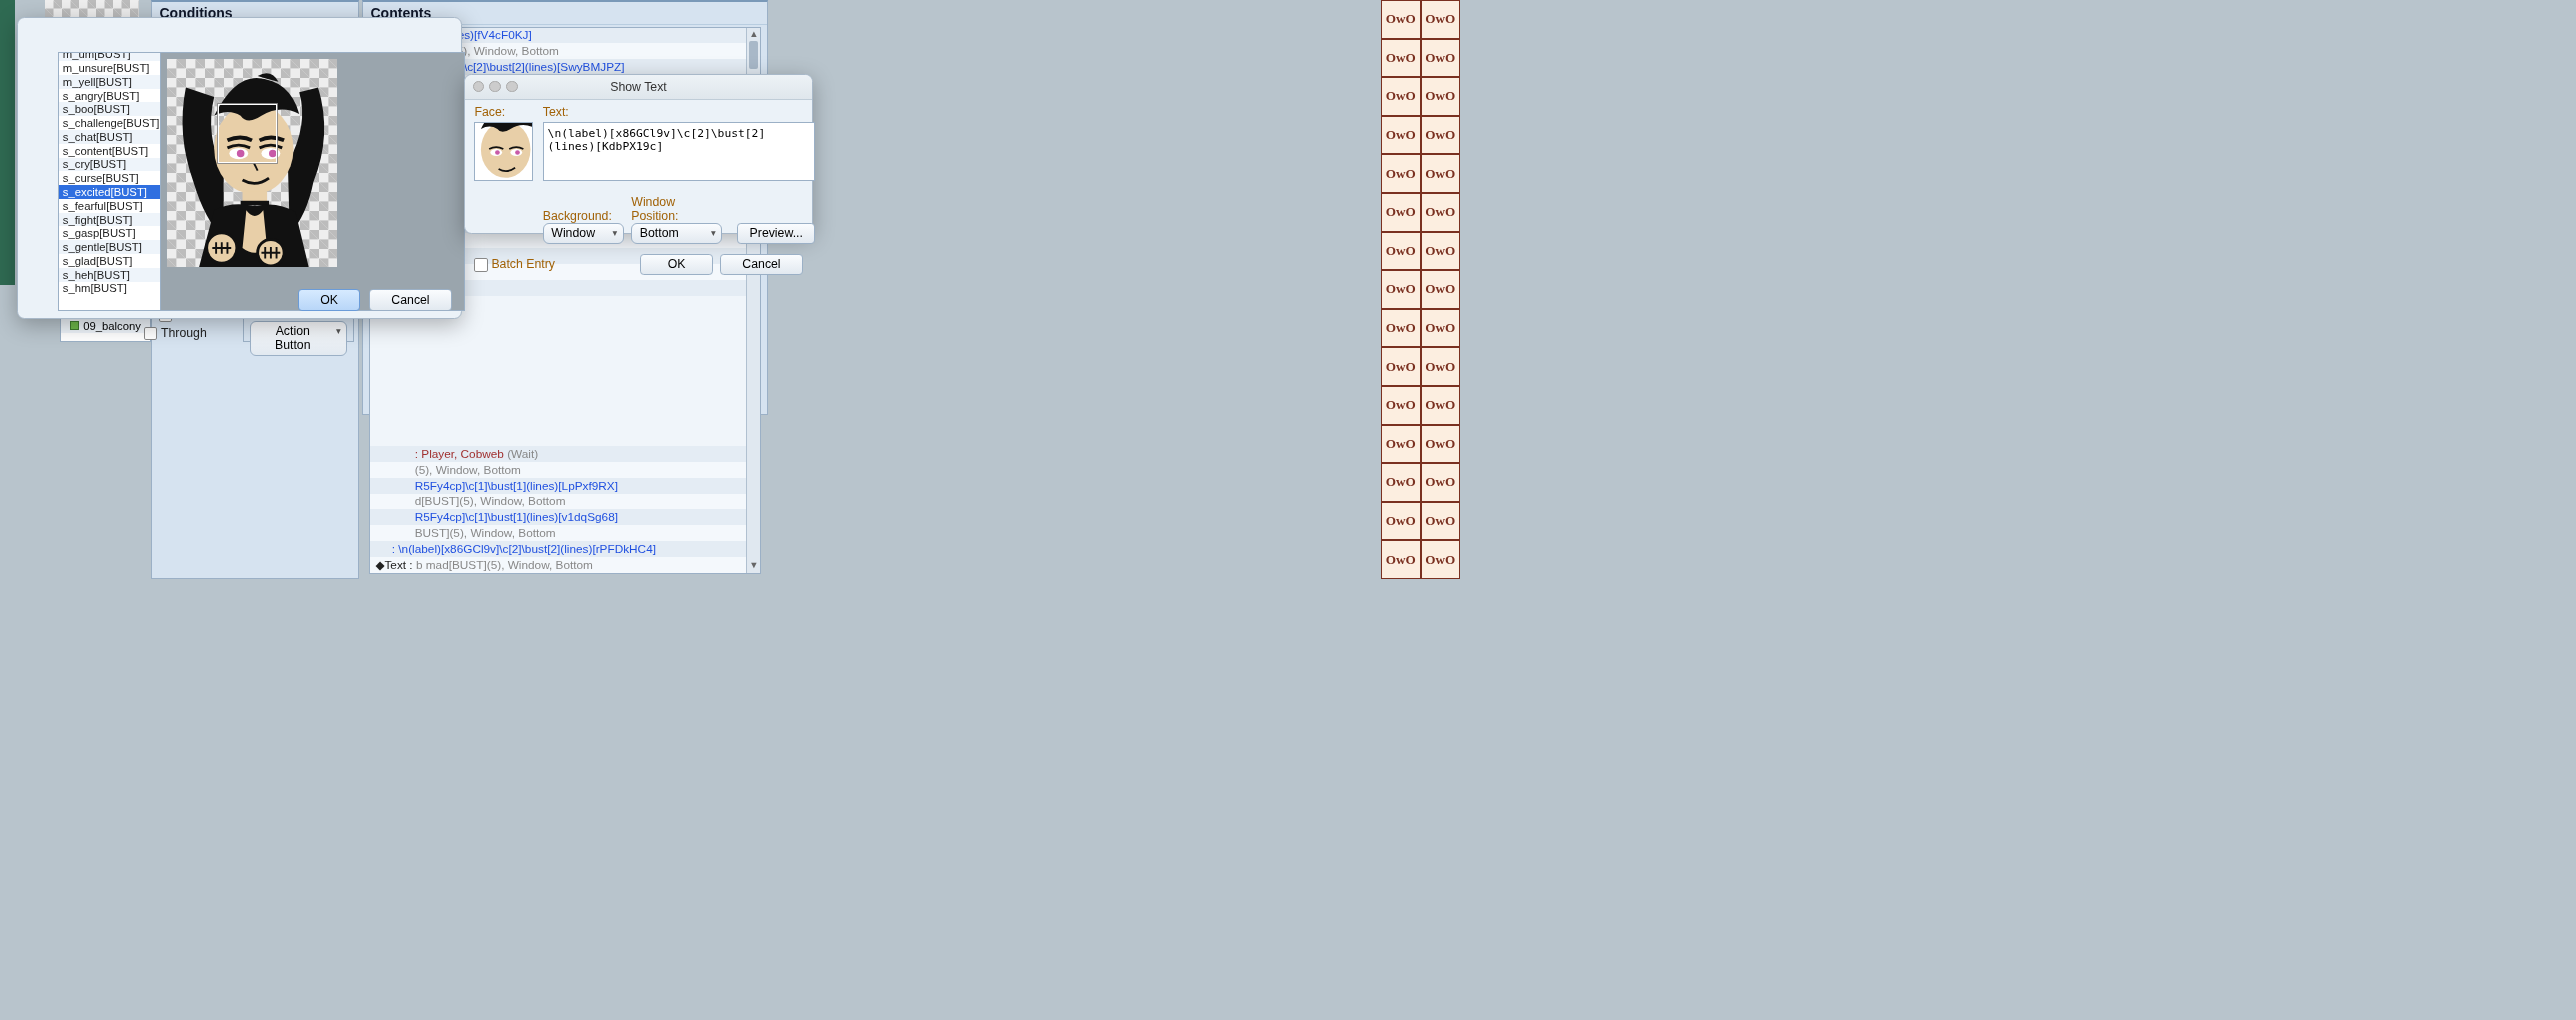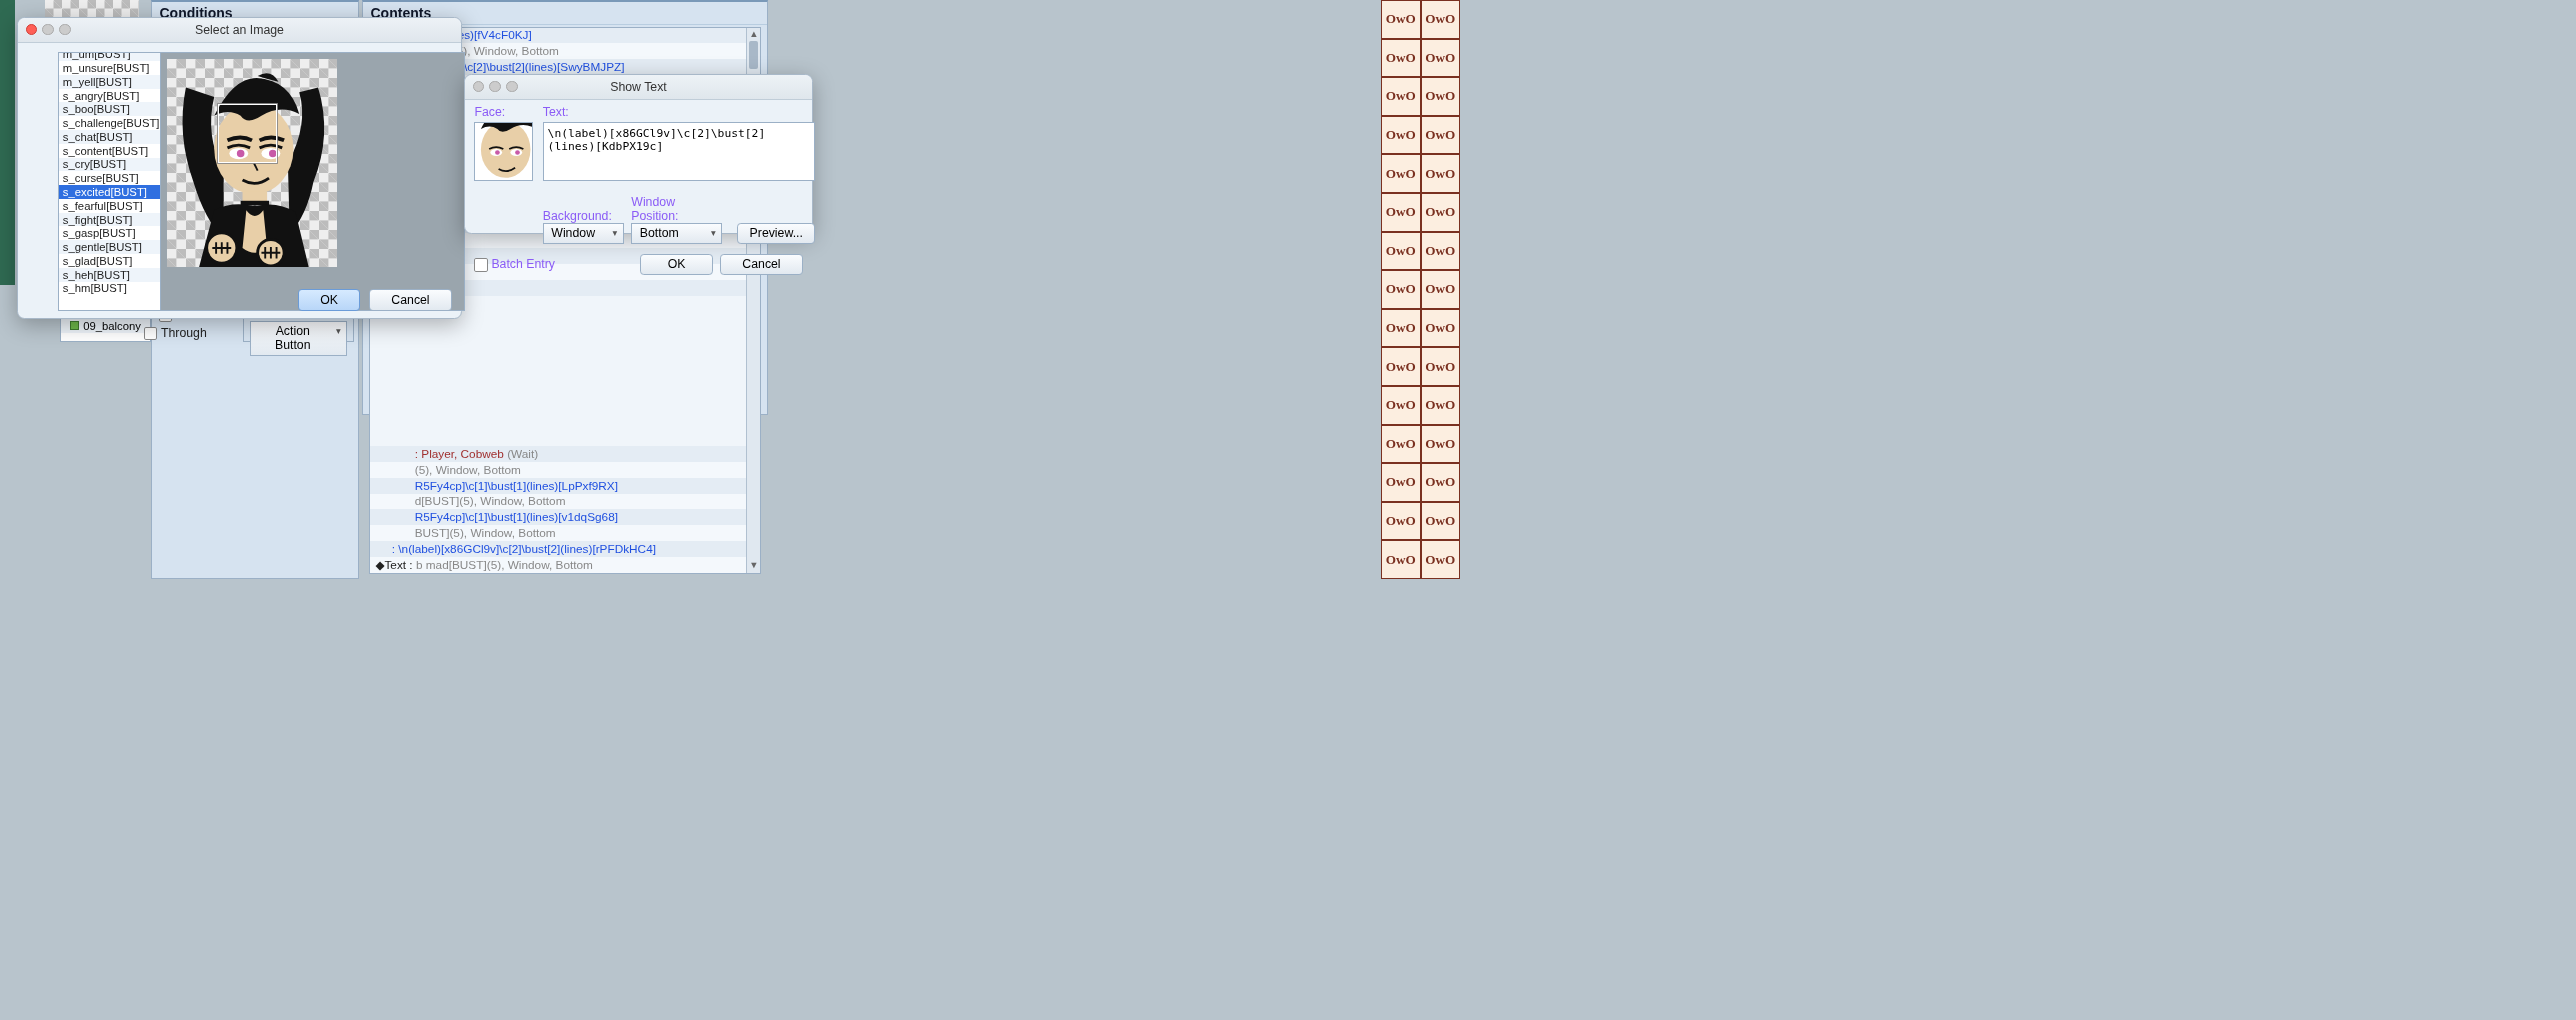--- a/index.html
+++ b/index.html
@@ -46,24 +46,24 @@
   .img-preview { position: absolute; left: 142px; top: 34px; width: 305px; height: 259px; background: #9aa5ad; border: 0.9px solid #9bb0c6; }
   .checker { position: absolute; left: 5.7px; top: 5.7px; width: 170px; height: 208px;
     background-image: linear-gradient(45deg,#bcbcbc 25%,transparent 25%,transparent 75%,#bcbcbc 75%),
                       linear-gradient(45deg,#bcbcbc 25%,#eee 25%,#eee 75%,#bcbcbc 75%);
     background-size: 19px 19px; background-position: 0 0, 9.4px 9.4px; }
   .btn { background: linear-gradient(#fafcfe,#e2e9f0); border: 0.9px solid #9bb0c6; border-radius: 3.8px; padding: 2.8px 21px; font-size: 12.3px; cursor: pointer; }
   .btn.primary { background: linear-gradient(#d6eaff,#b8d6f8); border-color: #6a9bd8; }
   .btn-row { position: absolute; bottom: 7.5px; right: 9.4px; display: flex; gap: 9.4px; }
 
   
-  .lbl { font-size: 12.3px; color: #8b5cf6; }
+  .lbl { font-size: 12.3px; color: #a16207; }
   .face-box { border: 0.9px solid #9bb0c6; width: 59px; height: 59px; background: #fff; overflow:hidden; }
   .text-area { border: 0.9px solid #9bb0c6; background: #fff; font-family: monospace; font-size: 11.3px; padding: 3.8px; resize: none; }
-  .combo { border: 0.9px solid #9bb0c6; background: linear-gradient(#fafcfe,#e2e9f0); border-radius: 0; padding: 2.8px 19px 2.8px 7.5px; font-size: 12.3px; position: relative; }
+  .combo { border: 0.9px solid #9bb0c6; background: linear-gradient(#fafcfe,#e2e9f0); border-radius: 6px; padding: 2.8px 19px 2.8px 7.5px; font-size: 12.3px; position: relative; }
   .combo::after { content: "▾"; position: absolute; right: 5.7px; top: 3.8px; color: #555; font-size: 9.4px; }
   .chk { width: 13.2px; height: 13.2px; border: 0.9px solid #888; background: #fff; display: inline-block; vertical-align: middle; margin-right: 3.8px; border-radius: 1.9px;}
 
   
   .portrait { position: absolute; inset: 0; }
   .portrait svg { width: 100%; height: 100%; }
 </style>
 </head>
 <body>
 
@@ -166,28 +166,20 @@
     <div class="tile">OwO</div>
     <div class="tile">OwO</div>
     <div class="tile">OwO</div>
     <div class="tile">OwO</div>
     <div class="tile">OwO</div>
     <div class="tile">OwO</div>
     <div class="tile">OwO</div>
   </div>
 
 <div class="mac-window" style="left:17px; top:17px; width:445px; height:302px;">
-  <div class="titlebar">
-    <div class="traffic">
-      <div class="tl red"></div>
-      <div class="tl gray"></div>
-      <div class="tl gray"></div>
-    </div>
-    <div class="title">Select an Image</div>
-  </div>
   <div class="img-list">
     <div class="img-list-inner" id="img-list-inner" style="margin-top:-5.7px;">
         <div class="img-item">m_um[BUST]</div>
         <div class="img-item">m_unsure[BUST]</div>
         <div class="img-item">m_yell[BUST]</div>
         <div class="img-item">s_angry[BUST]</div>
         <div class="img-item">s_boo[BUST]</div>
         <div class="img-item">s_challenge[BUST]</div>
         <div class="img-item">s_chat[BUST]</div>
         <div class="img-item">s_content[BUST]</div>

